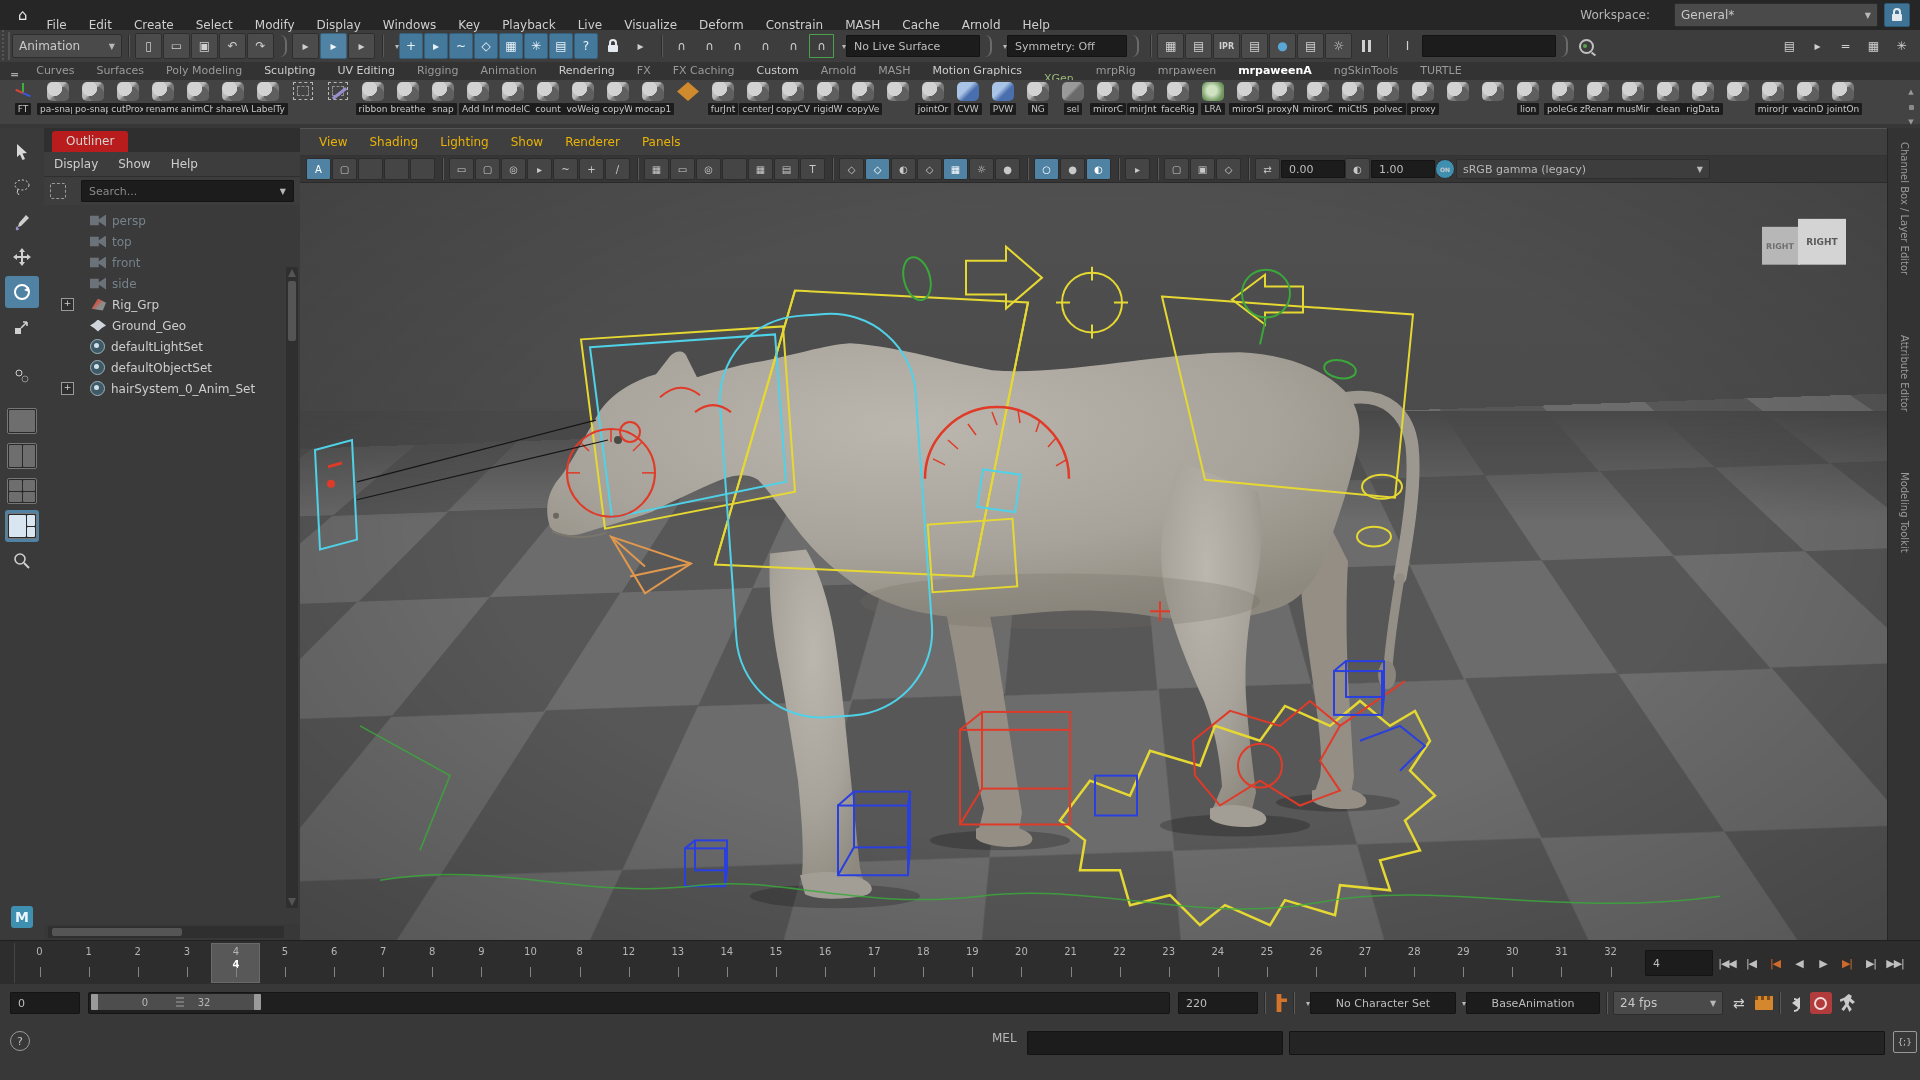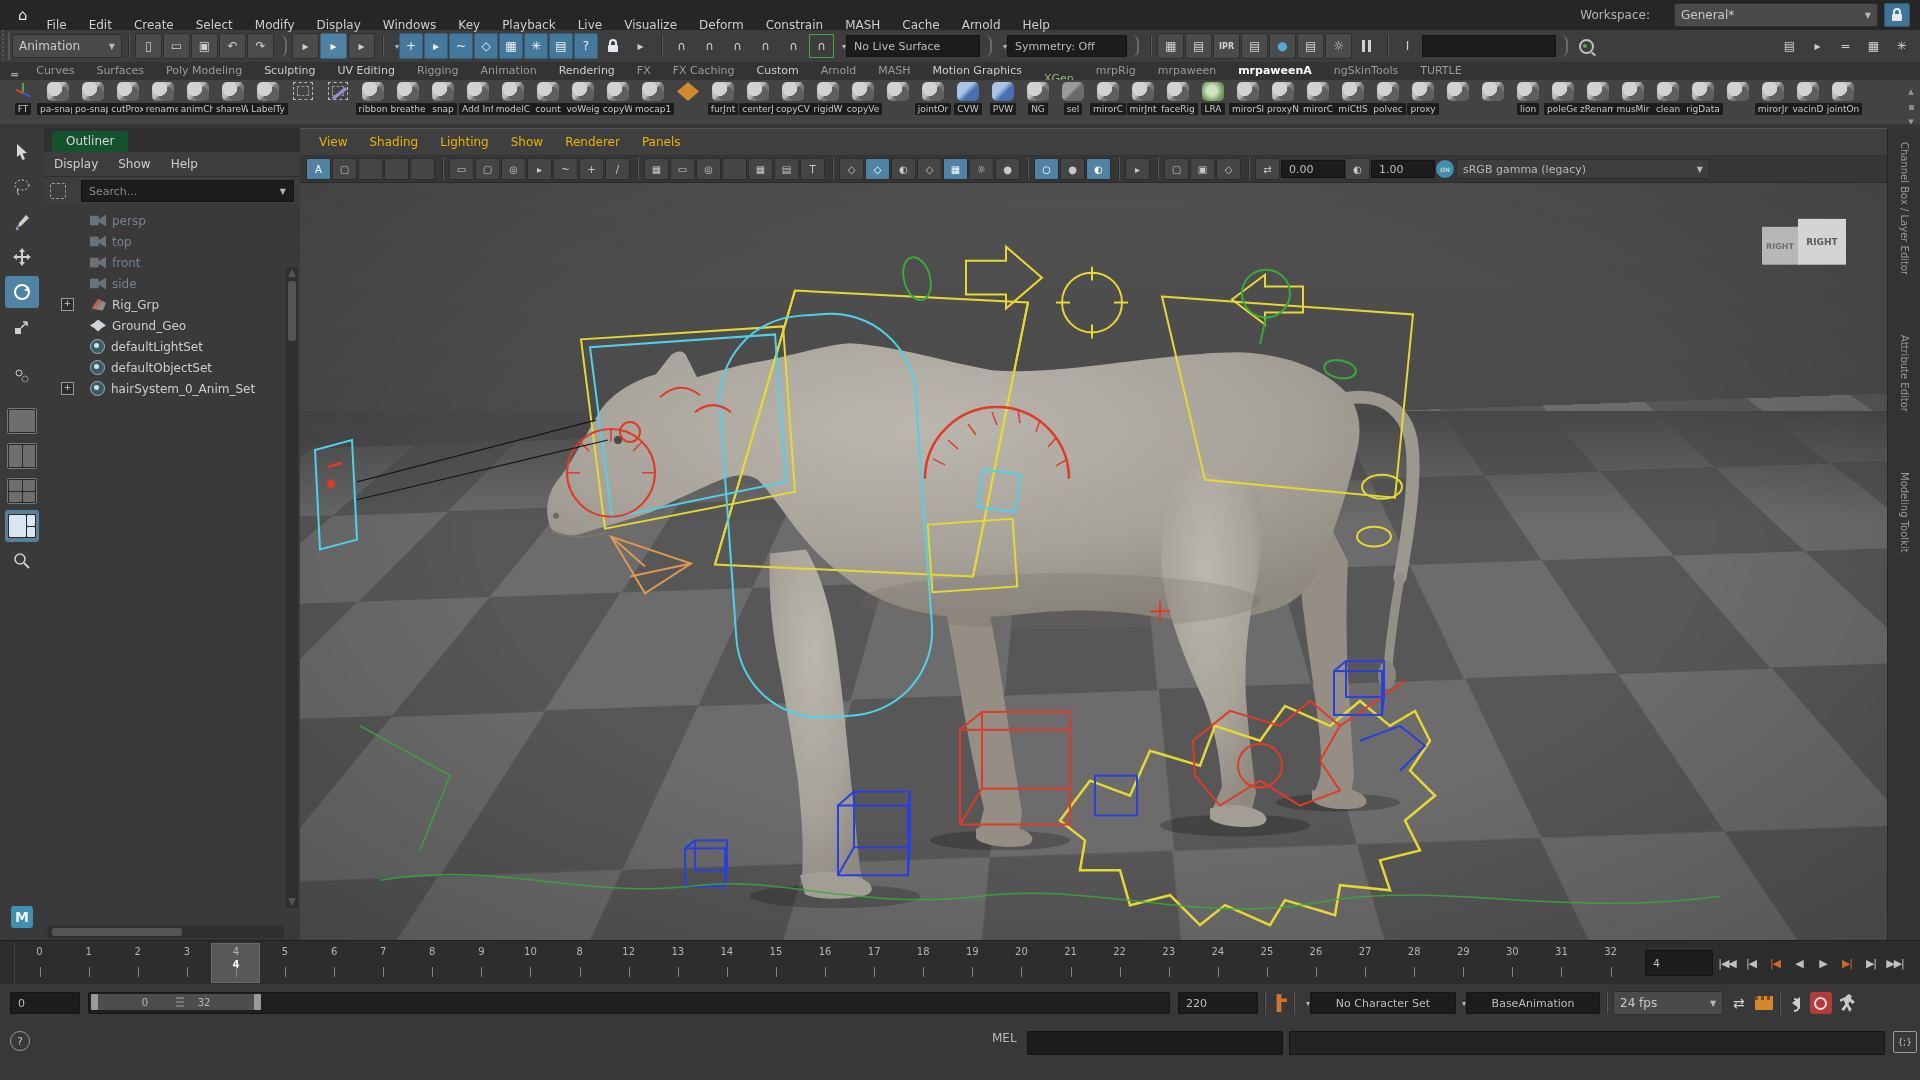--- a/index.html
+++ b/index.html
@@ -69,21 +69,21 @@
   .lay{width:26px;height:22px;border:1px solid #777;background:#2a2a2a;display:grid;gap:1px;padding:1px;border-radius:2px;}
   .lay i{background:#6e6e6e;border-radius:1px;}
   .lay.g2{grid-template-columns:1fr 1fr;}
   .lay.g4{grid-template-columns:1fr 1fr;grid-template-rows:1fr 1fr;}
   .lay.g3{grid-template-columns:2fr 1fr;grid-template-rows:1fr 1fr;}
   .lay.g3 i:first-child{grid-row:1/3;}
   .tool.active .lay i{background:#d7e6f0;}
   .mayalogo{margin-top:auto;margin-bottom:12px;width:22px;height:22px;background:#3e8fb0;color:#eaf6fb;font-weight:bold;font-size:14px;display:flex;align-items:center;justify-content:center;border-radius:3px;}
   #outliner{position:absolute;left:44px;top:128px;width:256px;bottom:140px;background:#383838;border-right:1px solid #232323;display:flex;flex-direction:column;}
   .ol-tabstrip{height:24px;background:#2f2f2f;display:flex;align-items:flex-end;}
-  .ol-tab{background:#14532d;color:#d5d5d5;padding:3px 14px 4px;font-size:12px;border-radius:3px 3px 0 0;margin-left:8px;}
+  .ol-tab{background:#b91c1c;color:#d5d5d5;padding:3px 14px 4px;font-size:12px;border-radius:3px 3px 0 0;margin-left:8px;}
   .ol-menus{height:24px;display:flex;align-items:center;background:#3d3d3d;border-bottom:1px solid #2e2e2e;}
   .ol-menu{padding:3px 10px;color:#cdcdcd;}
   .ol-search{height:28px;display:flex;align-items:center;padding:0 6px;gap:15px;background:#3d3d3d;}
   .filtericon{width:14px;height:14px;border:1px dashed #9a9a9a;border-radius:2px;position:relative;flex:none;}
   .ol-search .field{flex:1;color:#8a8a8a;justify-content:space-between;}
   .ol-tree{flex:1;position:relative;background:#3a3a3a;padding-top:5px;overflow:hidden;}
   .orow{height:21px;display:flex;align-items:center;color:#cecece;font-size:12px;position:relative;padding-left:46px;}
   .orow .oexp{display:none;position:absolute;left:17px;width:11px;height:11px;border:1px solid #9a9a9a;background:#2e2e2e;color:#cfcfcf;font-size:9px;line-height:9px;text-align:center;}
   .orow.expand .oexp{display:block;}
   .orow.expand{padding-left:46px;}

